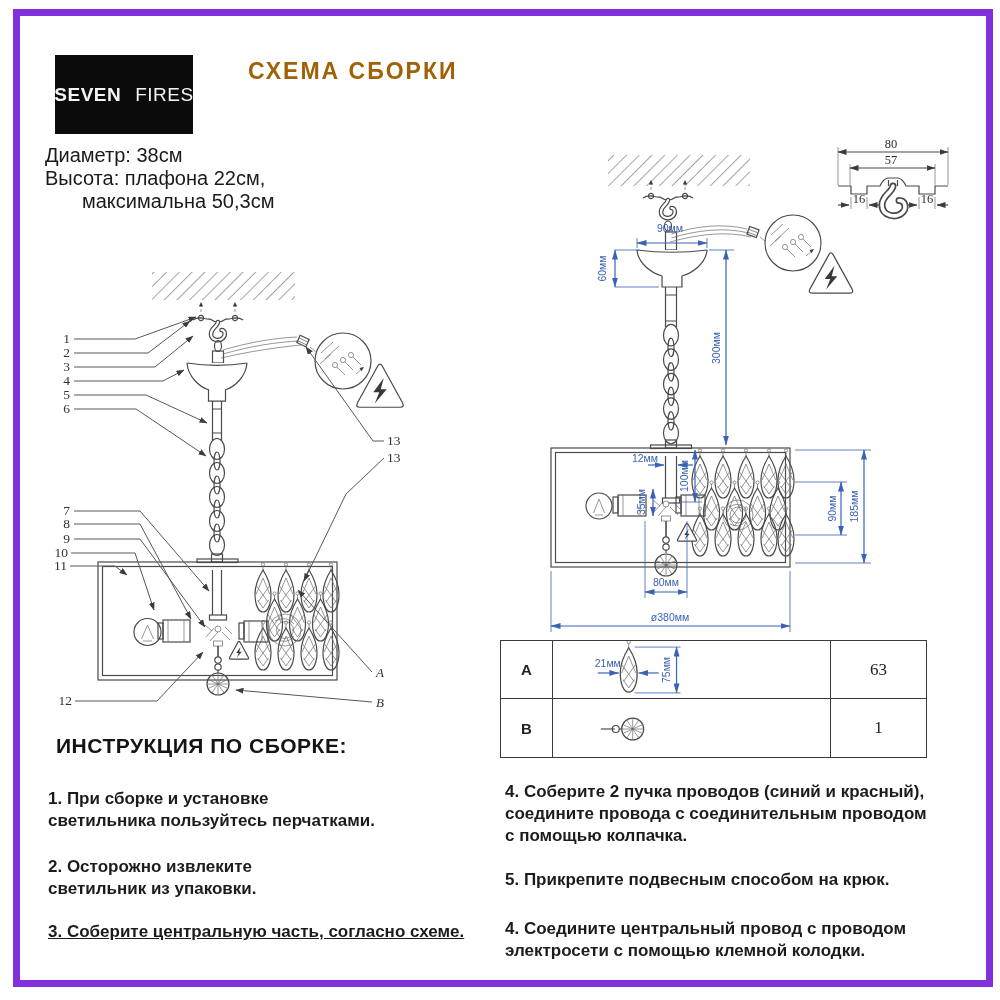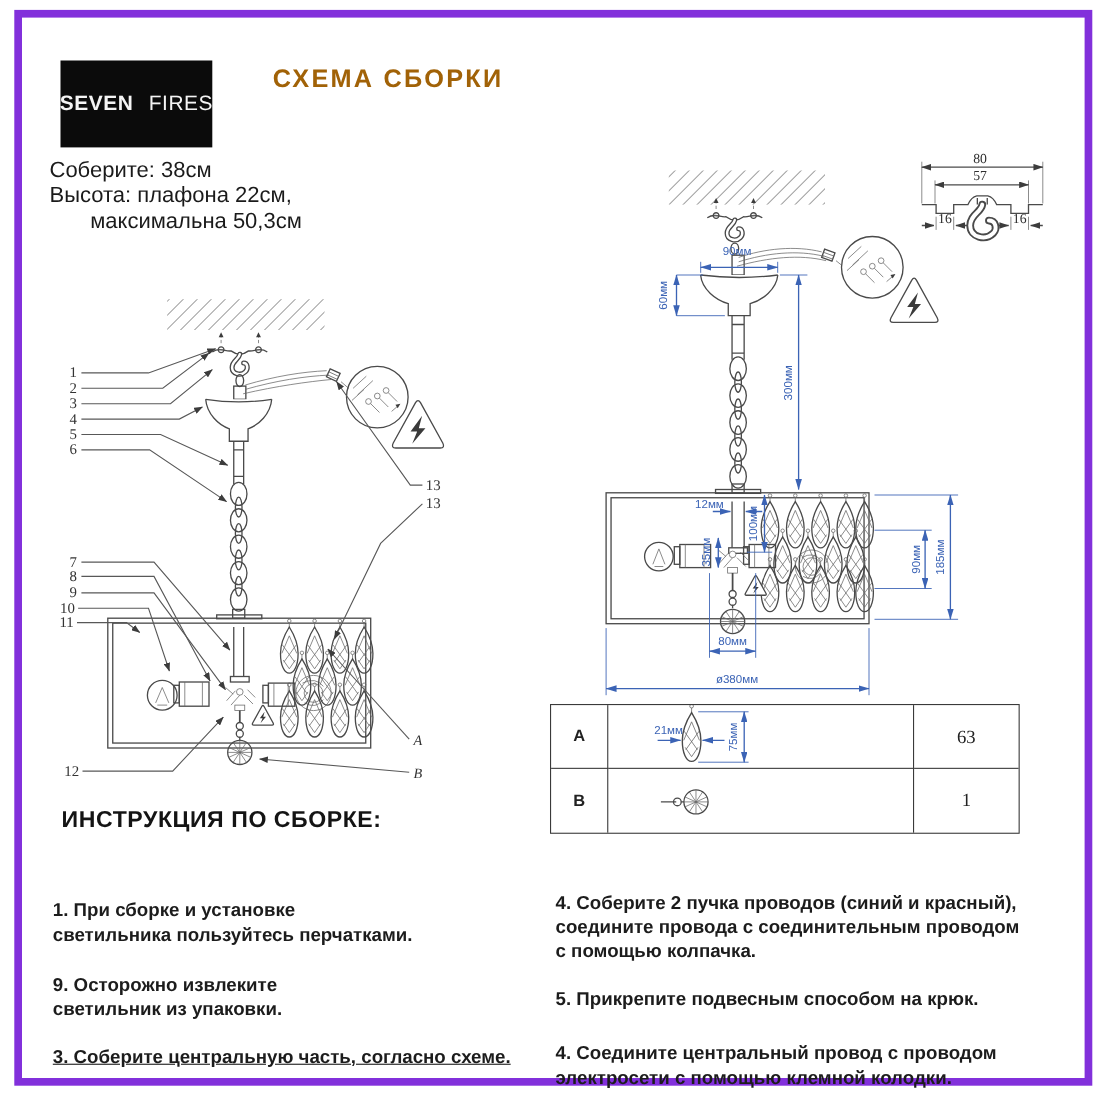--- a/index.html
+++ b/index.html
@@ -31,40 +31,40 @@
       grid-template-columns:52px 278px 1fr;grid-template-rows:50% 50%;}
   .cell{border-right:1.2px solid #3a3a3a;border-bottom:1.2px solid #3a3a3a;
         display:flex;align-items:center;justify-content:center;position:relative;}
   .cell.last{border-right:none;}
   .cell.bot{border-bottom:none;}
   .cell .lab{font-size:15px;font-weight:600;color:#222;}
   .cell .qty{font-family:"Liberation Serif",serif;font-size:17px;color:#222;}
   .instr-heading{position:absolute;left:56px;top:734px;font-size:21px;font-weight:700;
         letter-spacing:.5px;color:#141414;}
   .instr{position:absolute;font-size:17px;font-weight:700;line-height:22px;
-         white-space:pre-line;color:#1c1c1c;margin-top:29px;}
+         white-space:pre-line;color:#1c1c1c;}
   .il1{left:48px;top:788px;} .il2{left:48px;top:856px;} .il3{left:48px;top:921px;text-decoration:underline;}
   .ir1{left:505px;top:781px;} .ir2{left:505px;top:869px;} .ir3{left:505px;top:918px;}
 </style>
 </head>
 <body>
 
 <div class="frame"></div>
 
 <div class="logo">
   <span class="b">SEVEN</span>
     <span class="l">FIRES</span>
 </div>
 
 <div class="title">
   <div>СХЕМА СБОРКИ</div>
 </div>
 
 <div class="specs">
-  <div>Соберите: 38см</div>
+  <div>Диаметр: 38см</div>
   <div>Высота: плафона 22см,</div>
   <div class="indent">максимальна 50,3см</div>
 </div>
 
 <svg style="position:absolute;left:35px;top:263px;" width="372" height="460" viewBox="0 0 372 460">
   <defs>
     <pattern id="hatch" width="9" height="9" patternUnits="userSpaceOnUse" patternTransform="rotate(45)">
       <line x1="0" y1="0" x2="0" y2="9" stroke="#5a5a5a" stroke-width="1.1"></line>
     </pattern>
     <marker id="al" viewBox="0 0 8 6" markerWidth="8" markerHeight="6" refX="7.5" refY="3" orient="auto" markerUnits="userSpaceOnUse">
@@ -446,21 +446,21 @@
     </svg>
   </div>
   <div class="cell last bot">
       <span class="qty">1</span>
     </div>
 </div>
 
 <div class="instr-heading">ИНСТРУКЦИЯ ПО СБОРКЕ:</div>
 <div class="instr il1">1. При сборке и установке
 светильника пользуйтесь перчатками.</div>
-<div class="instr il2">9. Осторожно извлеките
+<div class="instr il2">2. Осторожно извлеките
 светильник из упаковки.</div>
 <div class="instr il3">3. Соберите центральную часть, согласно схеме.</div>
 <div class="instr ir1">4. Соберите 2 пучка проводов (синий и красный),
 соедините провода с соединительным проводом
 с помощью колпачка.</div>
 <div class="instr ir2">5. Прикрепите подвесным способом на крюк.</div>
 <div class="instr ir3">4. Соедините центральный провод с проводом
 электросети с помощью клемной колодки.</div>
 
 </body></html>

